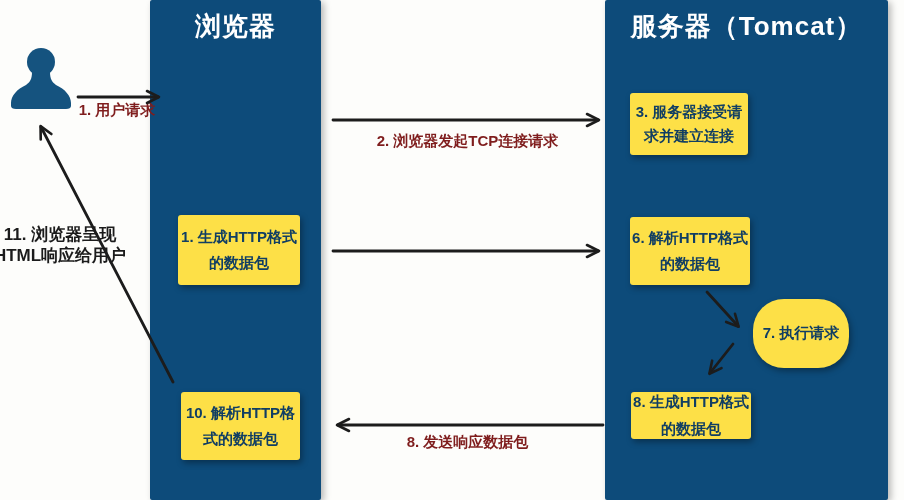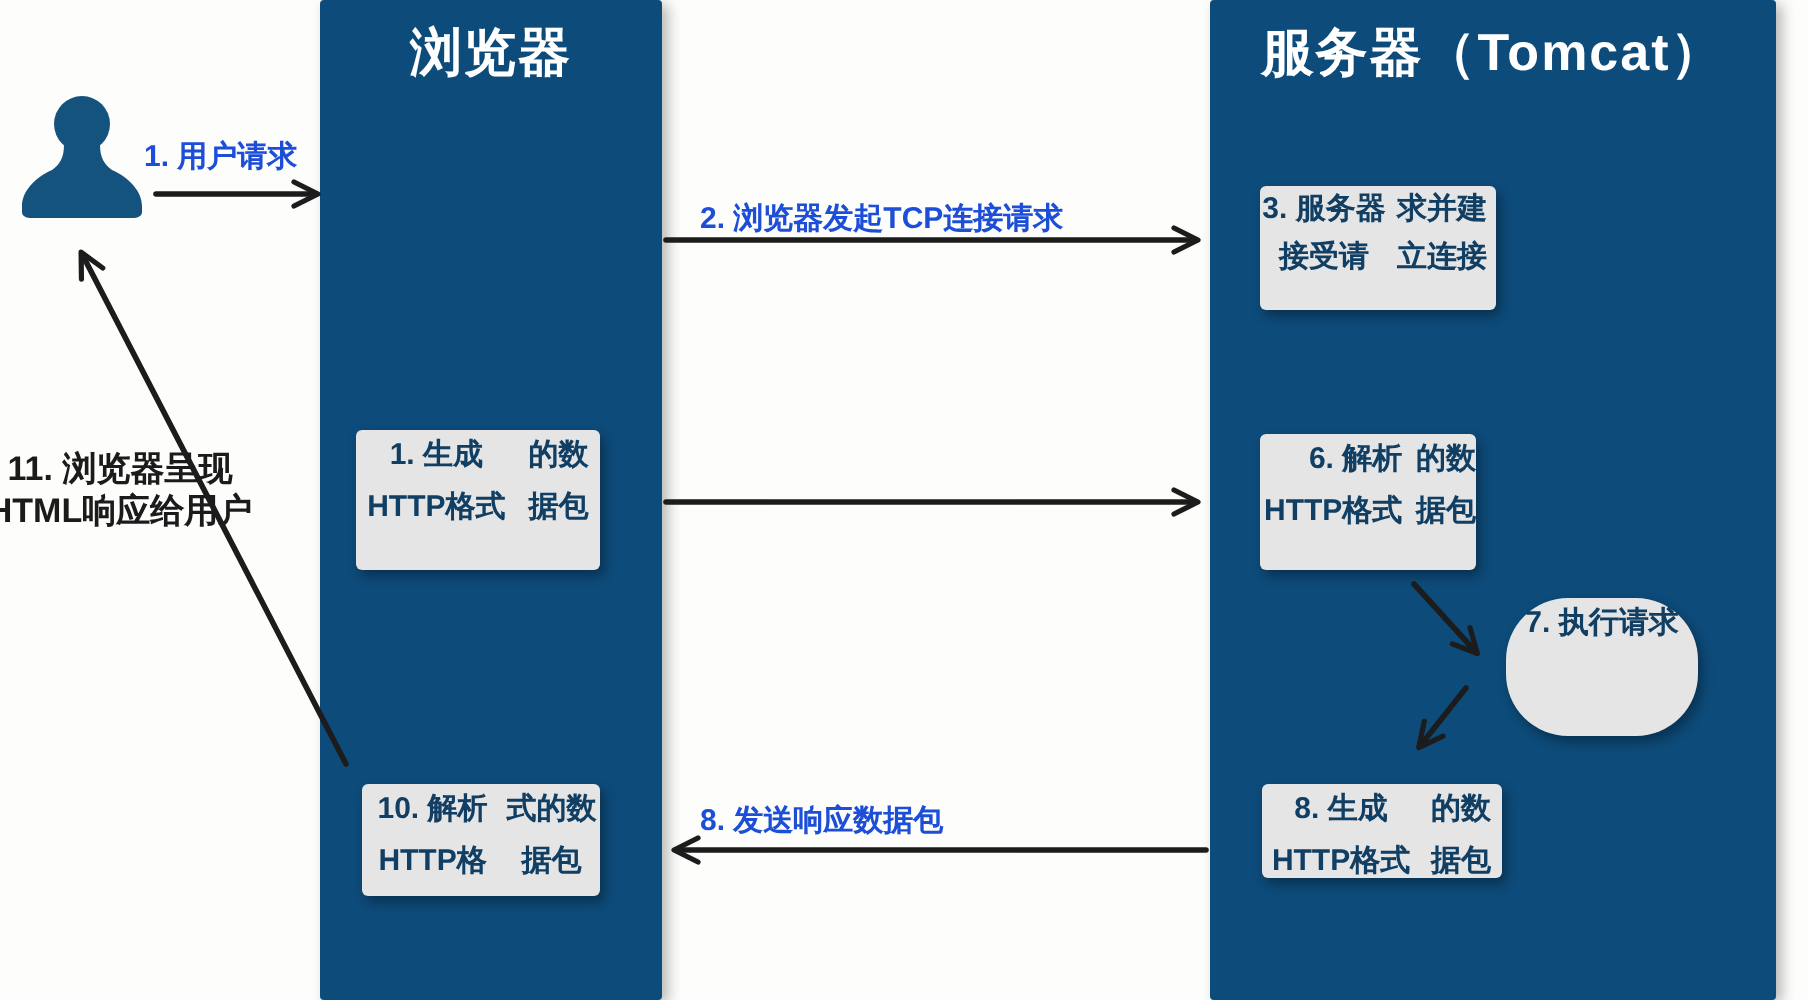--- a/index.html
+++ b/index.html
@@ -5,42 +5,42 @@
   html,body{margin:0;padding:0;background:#ffffff;}
   .stage{
     position:relative;width:904px;height:500px;overflow:hidden;
     background:#fdfdfb;
     font-family:"Liberation Sans","DejaVu Sans",sans-serif;
   }
   .col{
     position:absolute;top:0;height:500px;background:#0d4b7a;
     border-radius:2px;box-shadow:3px 2px 7px rgba(0,0,0,.28);
   }
-  #col-browser{left:160px;width:171px;}
+  #col-browser{left:150px;width:171px;}
   #col-server{left:605px;width:283px;}
   .col-title{
     color:#ffffff;font-weight:bold;font-size:26px;text-align:center;
     padding-top:9px;letter-spacing:1px;white-space:nowrap;
   }
   .stepbox{
-    position:absolute;background:#e5e5e5;color:#113e63;
+    position:absolute;background:#fde047;color:#113e63;
     font-weight:bold;font-size:15px;text-align:center;
-    display:flex;flex-direction:row;justify-content:center;
+    display:flex;flex-direction:column;justify-content:center;
     line-height:1.75;border-radius:3px;
     box-shadow:2px 3px 6px rgba(0,0,0,.35);
   }
   #box3 {left:630px;top:93px; width:118px;height:62px;line-height:1.6;}
   #box4 {left:178px;top:215px;width:122px;height:70px;}
-  #box6 {left:630px;top:217px;width:108px;height:68px;text-align:right;}
+  #box6 {left:630px;top:217px;width:120px;height:68px;}
   #box7 {left:753px;top:299px;width:96px;height:69px;border-radius:31px;}
   #box8 {left:631px;top:392px;width:120px;height:47px;}
-  #box10{left:181px;top:392px;width:119px;height:56px;}
+  #box10{left:181px;top:392px;width:119px;height:68px;}
   .arrow-label{
-    position:absolute;color:#1d4ed8;font-weight:bold;font-size:15px;
-    text-align:left;white-space:nowrap;
+    position:absolute;color:#7f1d1d;font-weight:bold;font-size:15px;
+    text-align:center;white-space:nowrap;margin-top:32px;
   }
   #label1{left:72px; top:69px; width:90px;}
   #label2{left:350px;top:100px;width:235px;}
   #label5{left:350px;top:228px;width:235px;}
   #label9{left:350px;top:401px;width:235px;}
   #label11{
     position:absolute;left:-8px;top:225px;width:136px;
     color:#1b1b1b;font-weight:bold;font-size:17px;line-height:1.22;
     text-align:center;white-space:nowrap;
   }

